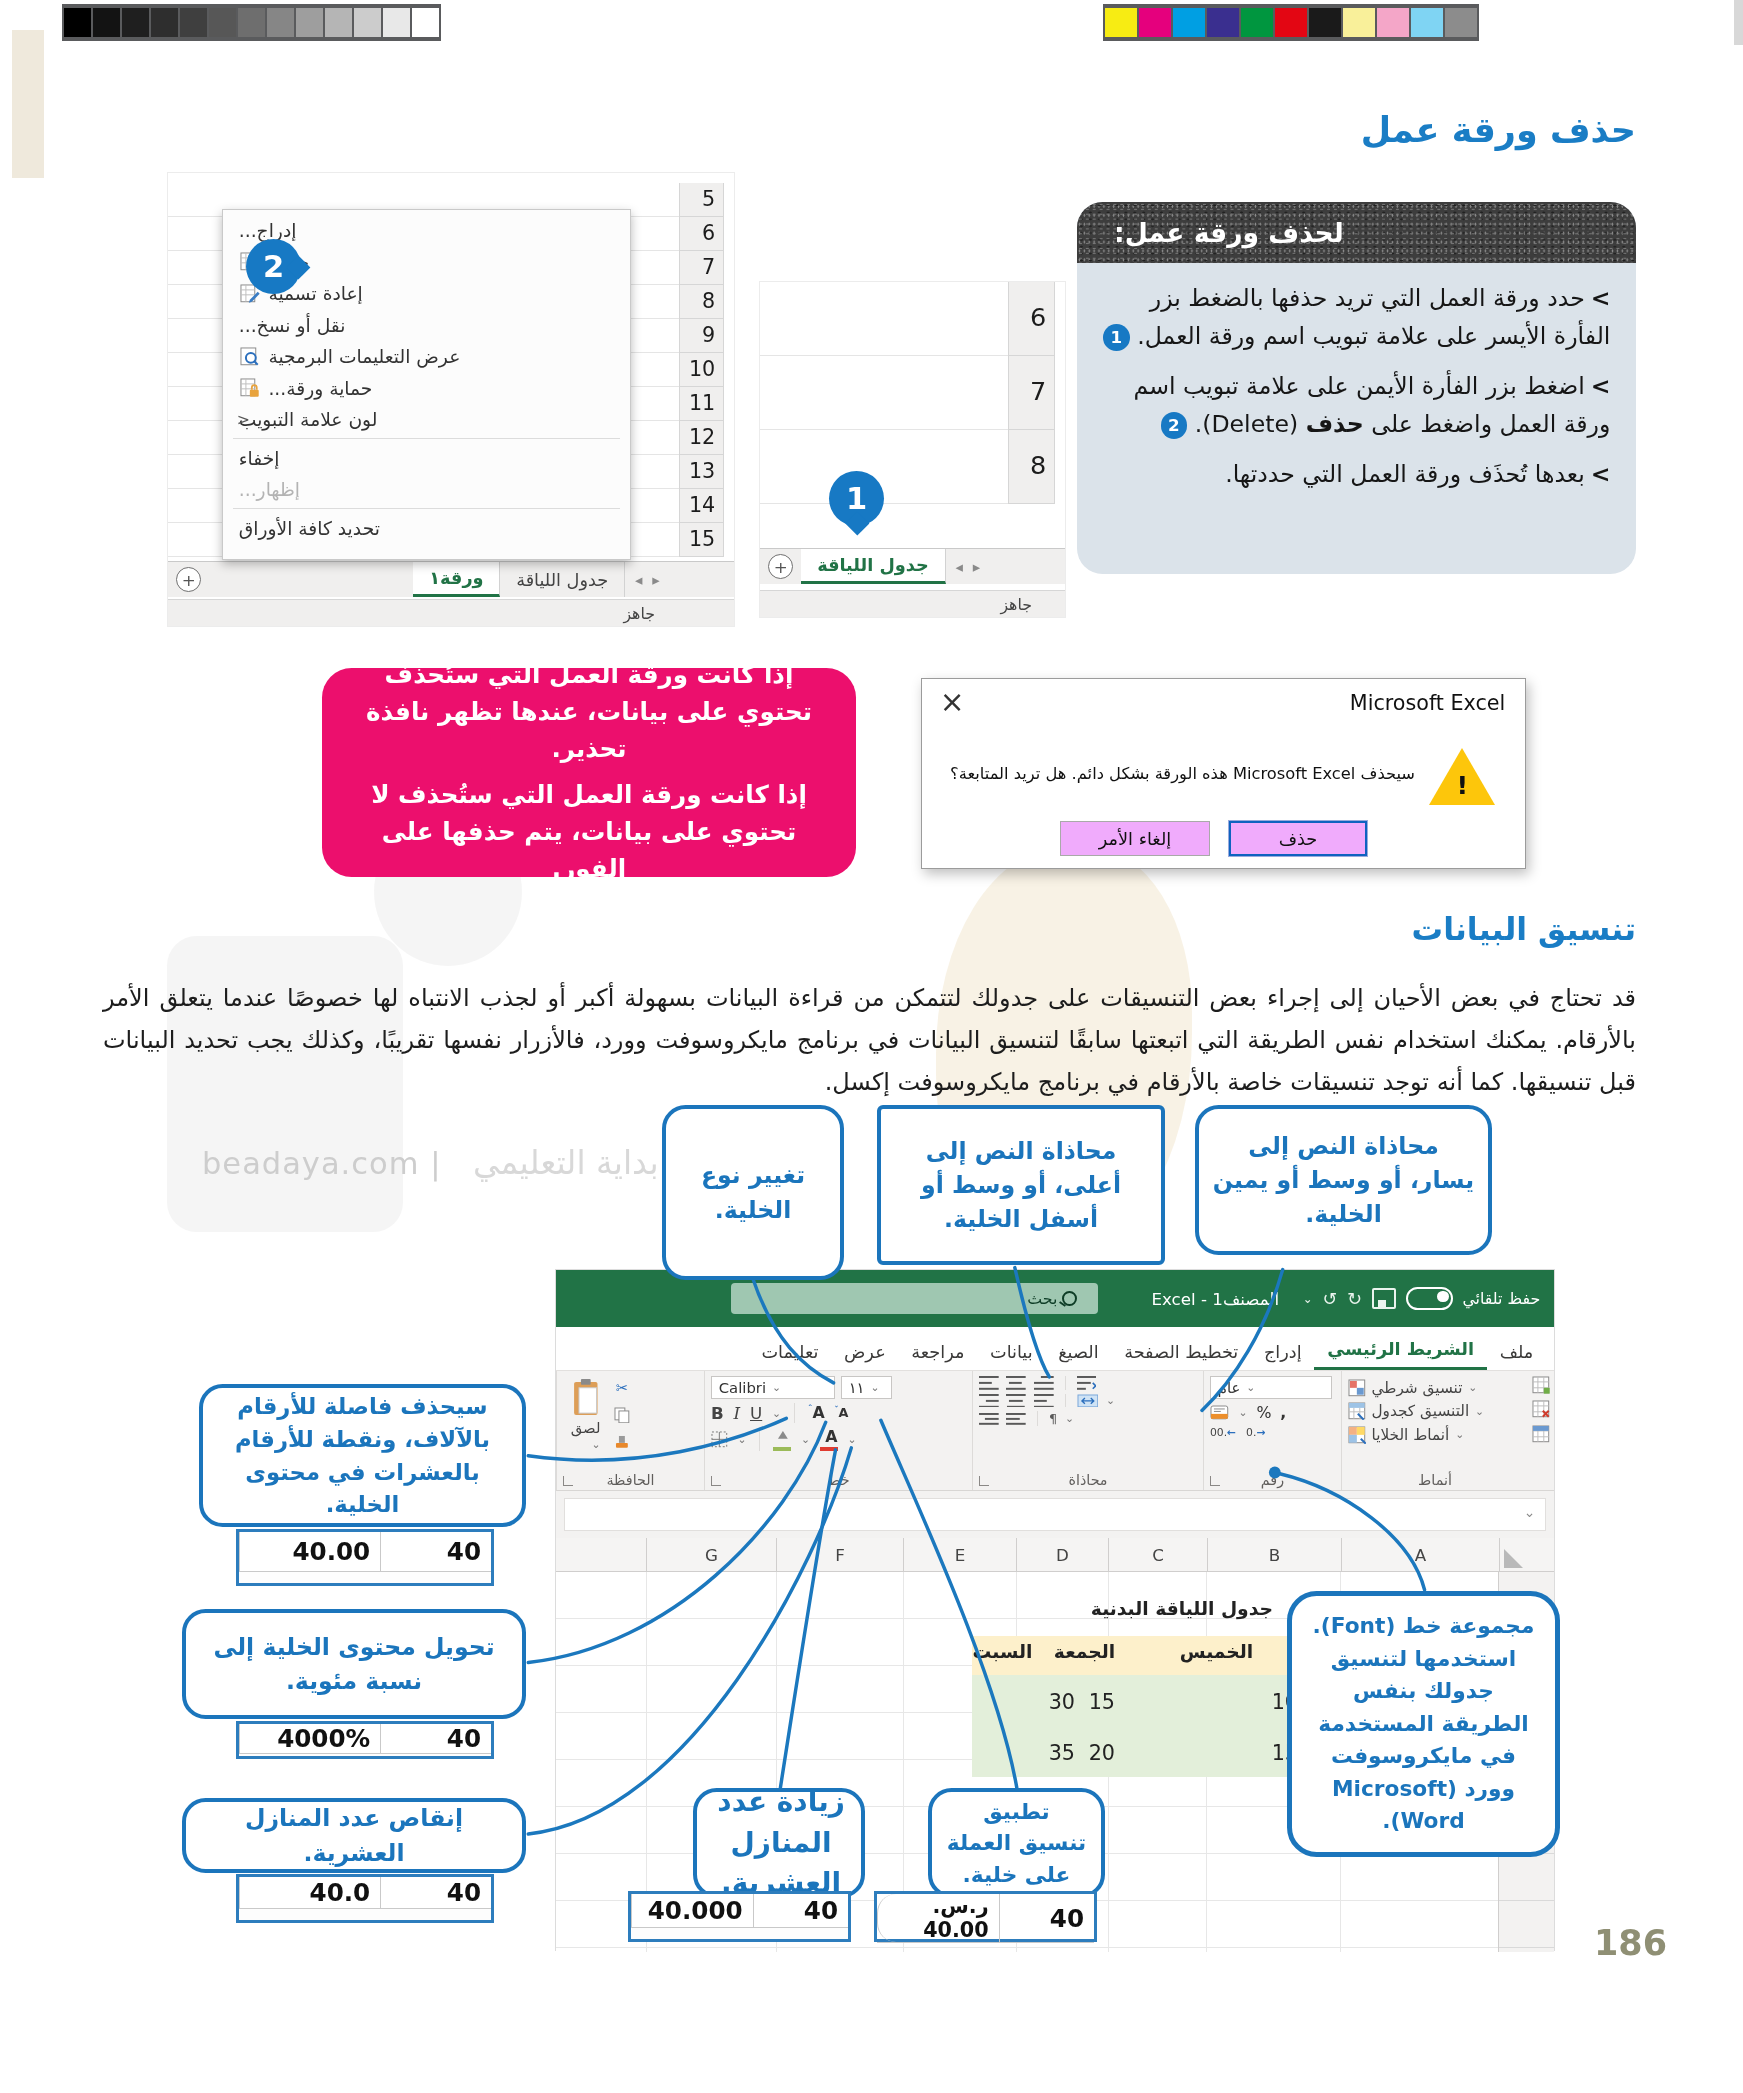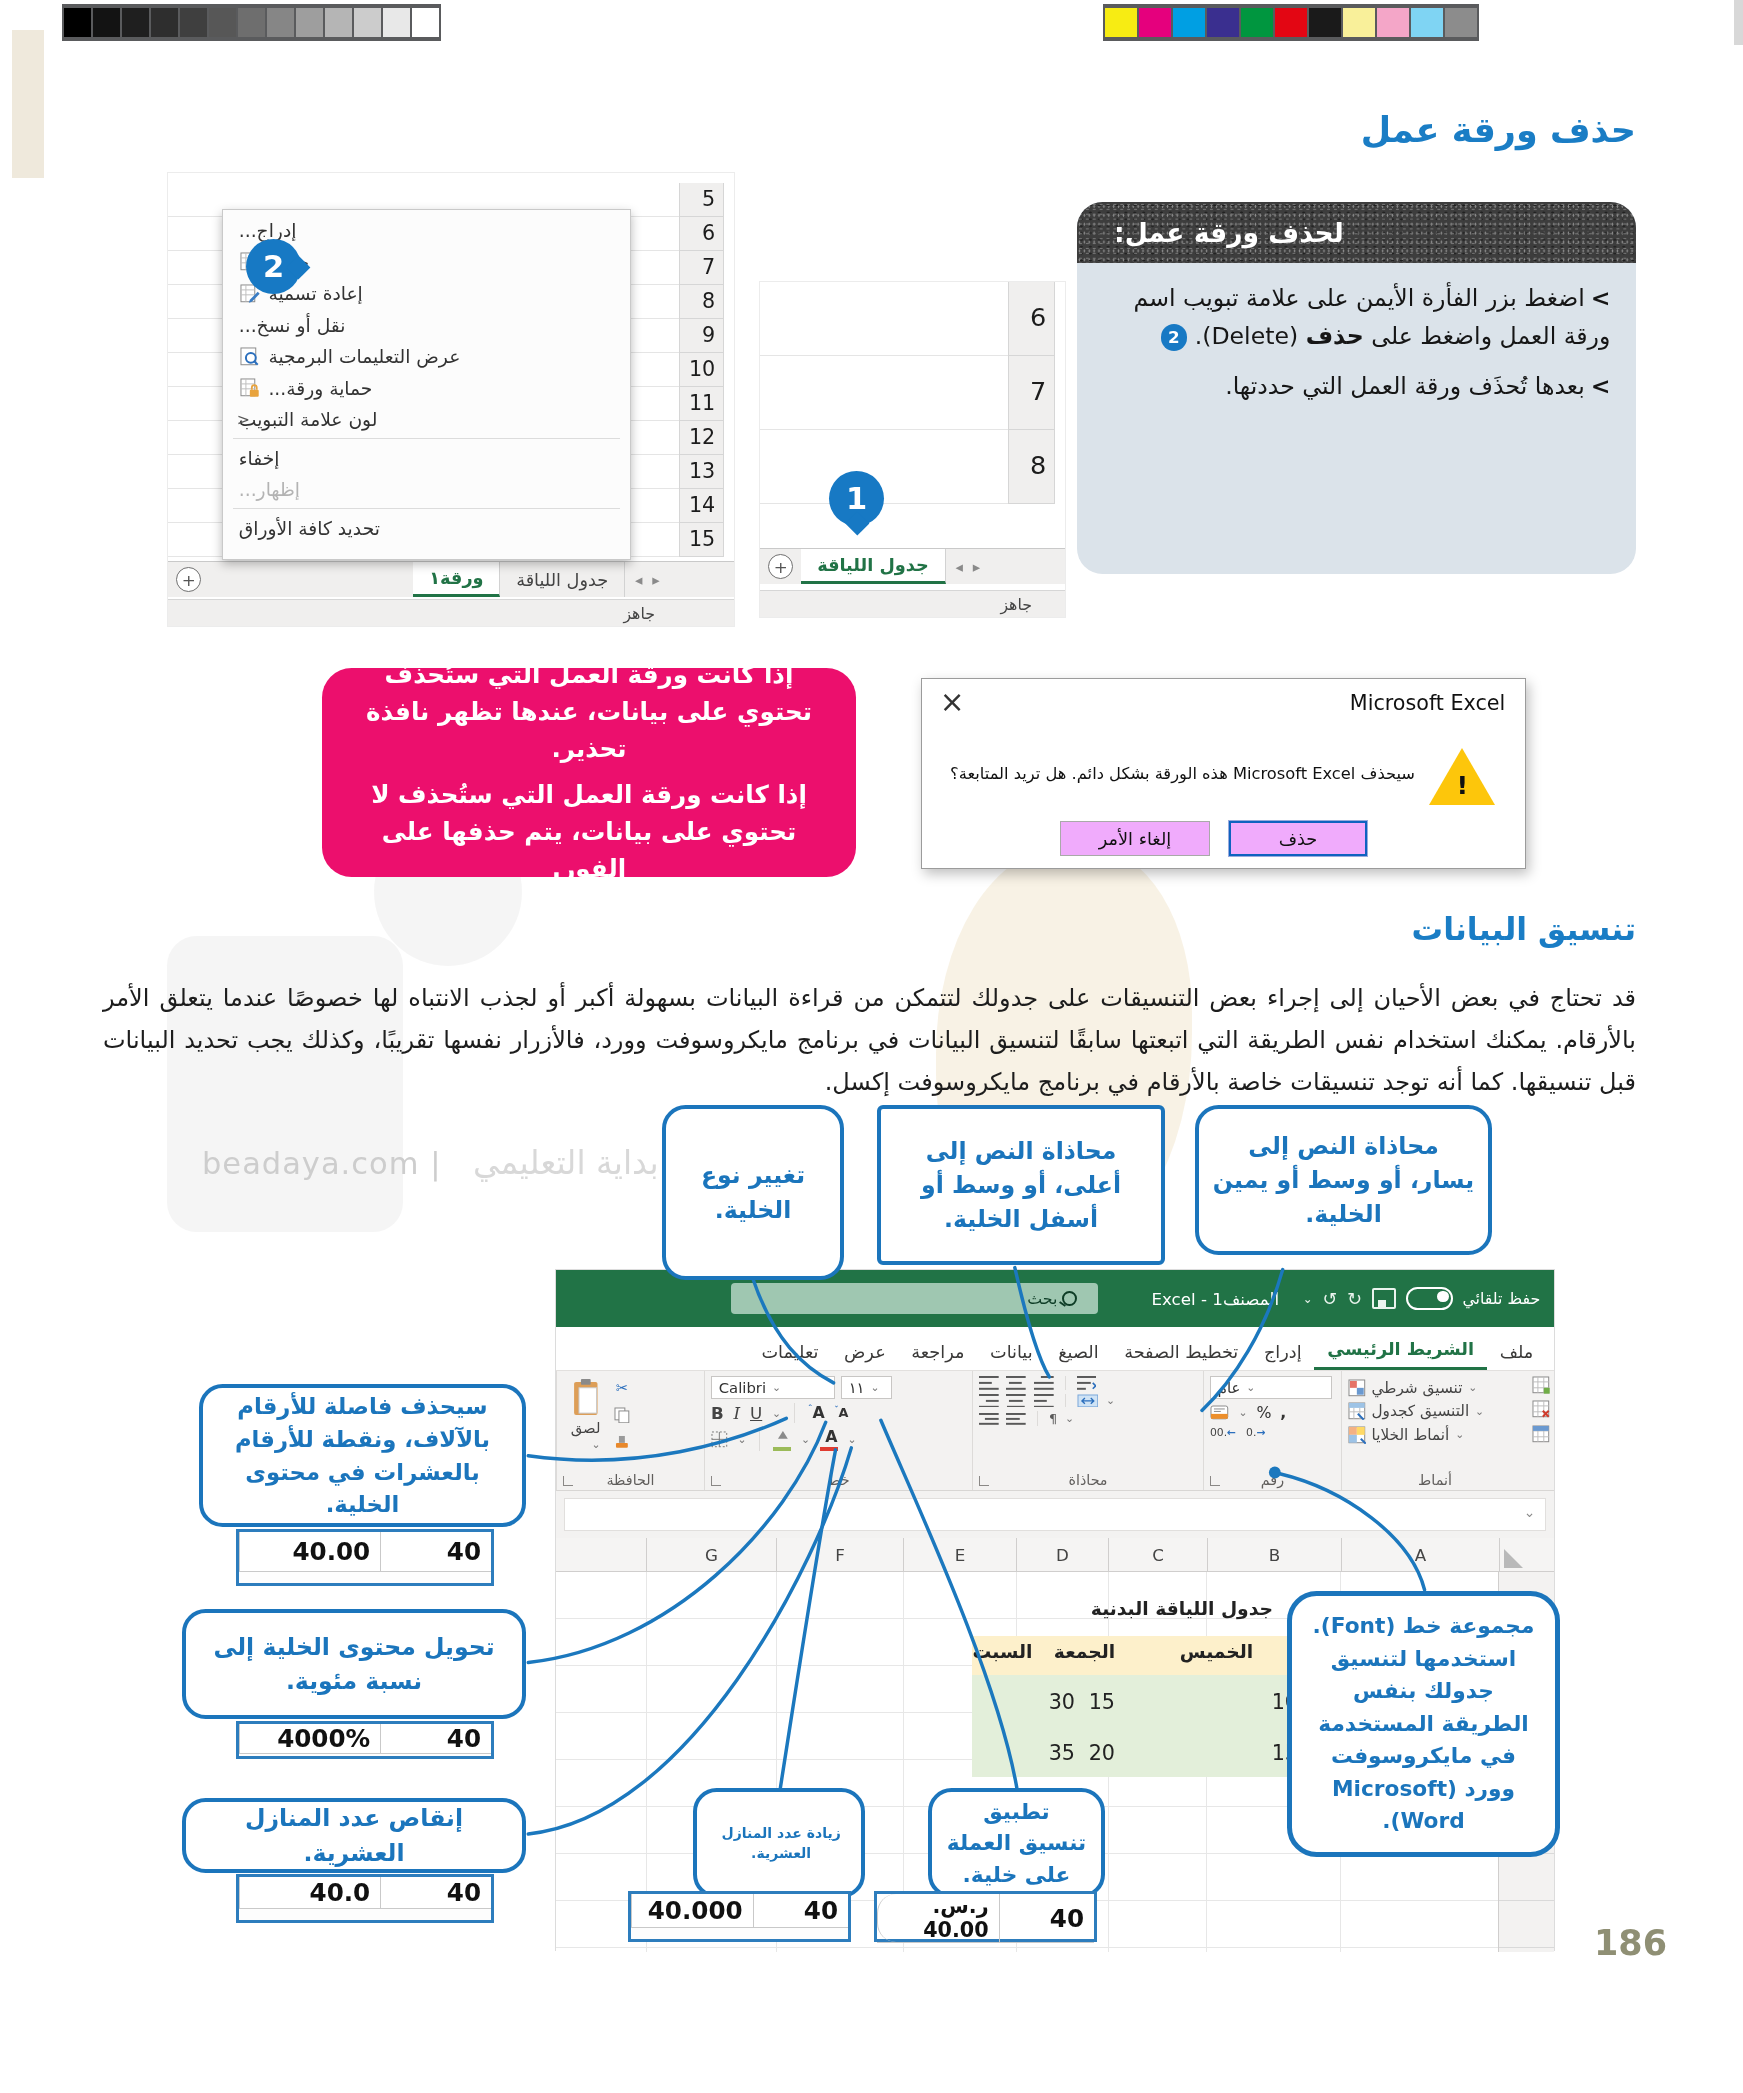--- a/index.html
+++ b/index.html
@@ -96,21 +96,21 @@
   #dbtn-can{left:138px;width:150px;}
 
   
   .callout{position:absolute;border:4.9px solid #1b75bc;border-radius:23.6px;background:#fff;color:#1b75bc;font-size:23.6px;font-weight:600;text-align:center;direction:rtl;display:flex;align-items:center;justify-content:center;padding:7.9px 13.8px;line-height:1.45;box-sizing:border-box;z-index:5;}
   #c-celltype{left:662px;top:1105px;width:182px;height:175px;}
   #c-valign{left:877px;top:1105px;width:288px;height:160px;border-radius:6px;}
   #c-halign{left:1195px;top:1105px;width:297px;height:150px;}
   #c-thousands{left:199px;top:1384px;width:327px;height:143px;font-size:22.7px;}
   #c-percent{left:182px;top:1609px;width:344px;height:110px;}
   #c-decdec{left:182px;top:1798px;width:344px;height:75px;}
-  #c-incdec{left:693px;top:1788px;width:172px;height:110px;font-size:14px;padding-left:18px;}
+  #c-incdec{left:693px;top:1788px;width:172px;height:110px;font-size:28px;padding-left:18px;}
   #c-currency{left:928px;top:1788px;width:177px;height:110px;font-size:21.7px;}
   #c-font{left:1287px;top:1591px;width:273px;height:266px;font-size:21.7px;border-width:5.9px;border-radius:29.6px;line-height:1.5;}
   .bld{font-weight:bold;}
 
   
   .sample{position:absolute;border:3px solid #2d7dbd;background:#fff;display:flex;flex-direction:column;box-sizing:border-box;z-index:5;}
   .sample .cells{flex:1;display:flex;}
   .sample .cells div{display:flex;align-items:center;justify-content:flex-end;padding-right:9.9px;font-size:24.6px;font-weight:bold;color:#111;box-sizing:border-box;}
   .sample .cells .fmt{width:56%;border-left:1px solid #c9c9c9;order:0;}
   .sample .cells .plain{width:44%;order:1;border-left:1px solid #c9c9c9;}
@@ -230,20 +230,23 @@
   <div class="wm wm-blob2 abs"></div>
   <div class="wm wm-blob3 abs"></div>
   <div class="wm abs" id="wm-text">beadaya.com |</div>
   <div class="wm abs" id="wm-ar">موقع بداية التعليمي</div>
 
   <div class="h-blue" id="title1">حذف ورقة عمل</div>
 
   <div class="abs" id="infobox">
     <div class="ibhead">لحذف ورقة عمل:</div>
     <div class="ibbody">
+      <div class="bullet">
+        <span class="bmark">&lt;</span><span>حدد ورقة العمل التي تريد حذفها بالضغط بزر الفأرة الأيسر على علامة تبويب اسم ورقة العمل. </span><span class="nbadge">1</span>
+      </div>
       <div class="bullet">
         <span class="bmark">&lt;</span><span>اضغط بزر الفأرة الأيمن على علامة تبويب اسم ورقة العمل واضغط على </span><span class="bld">حذف</span><span> (Delete). </span><span class="nbadge">2</span>
       </div>
       <div class="bullet">
         <span class="bmark">&lt;</span><span>بعدها تُحذَف ورقة العمل التي حددتها.</span>
       </div>
     </div>
   </div>
 
   <div class="shotbox" id="shot1">

